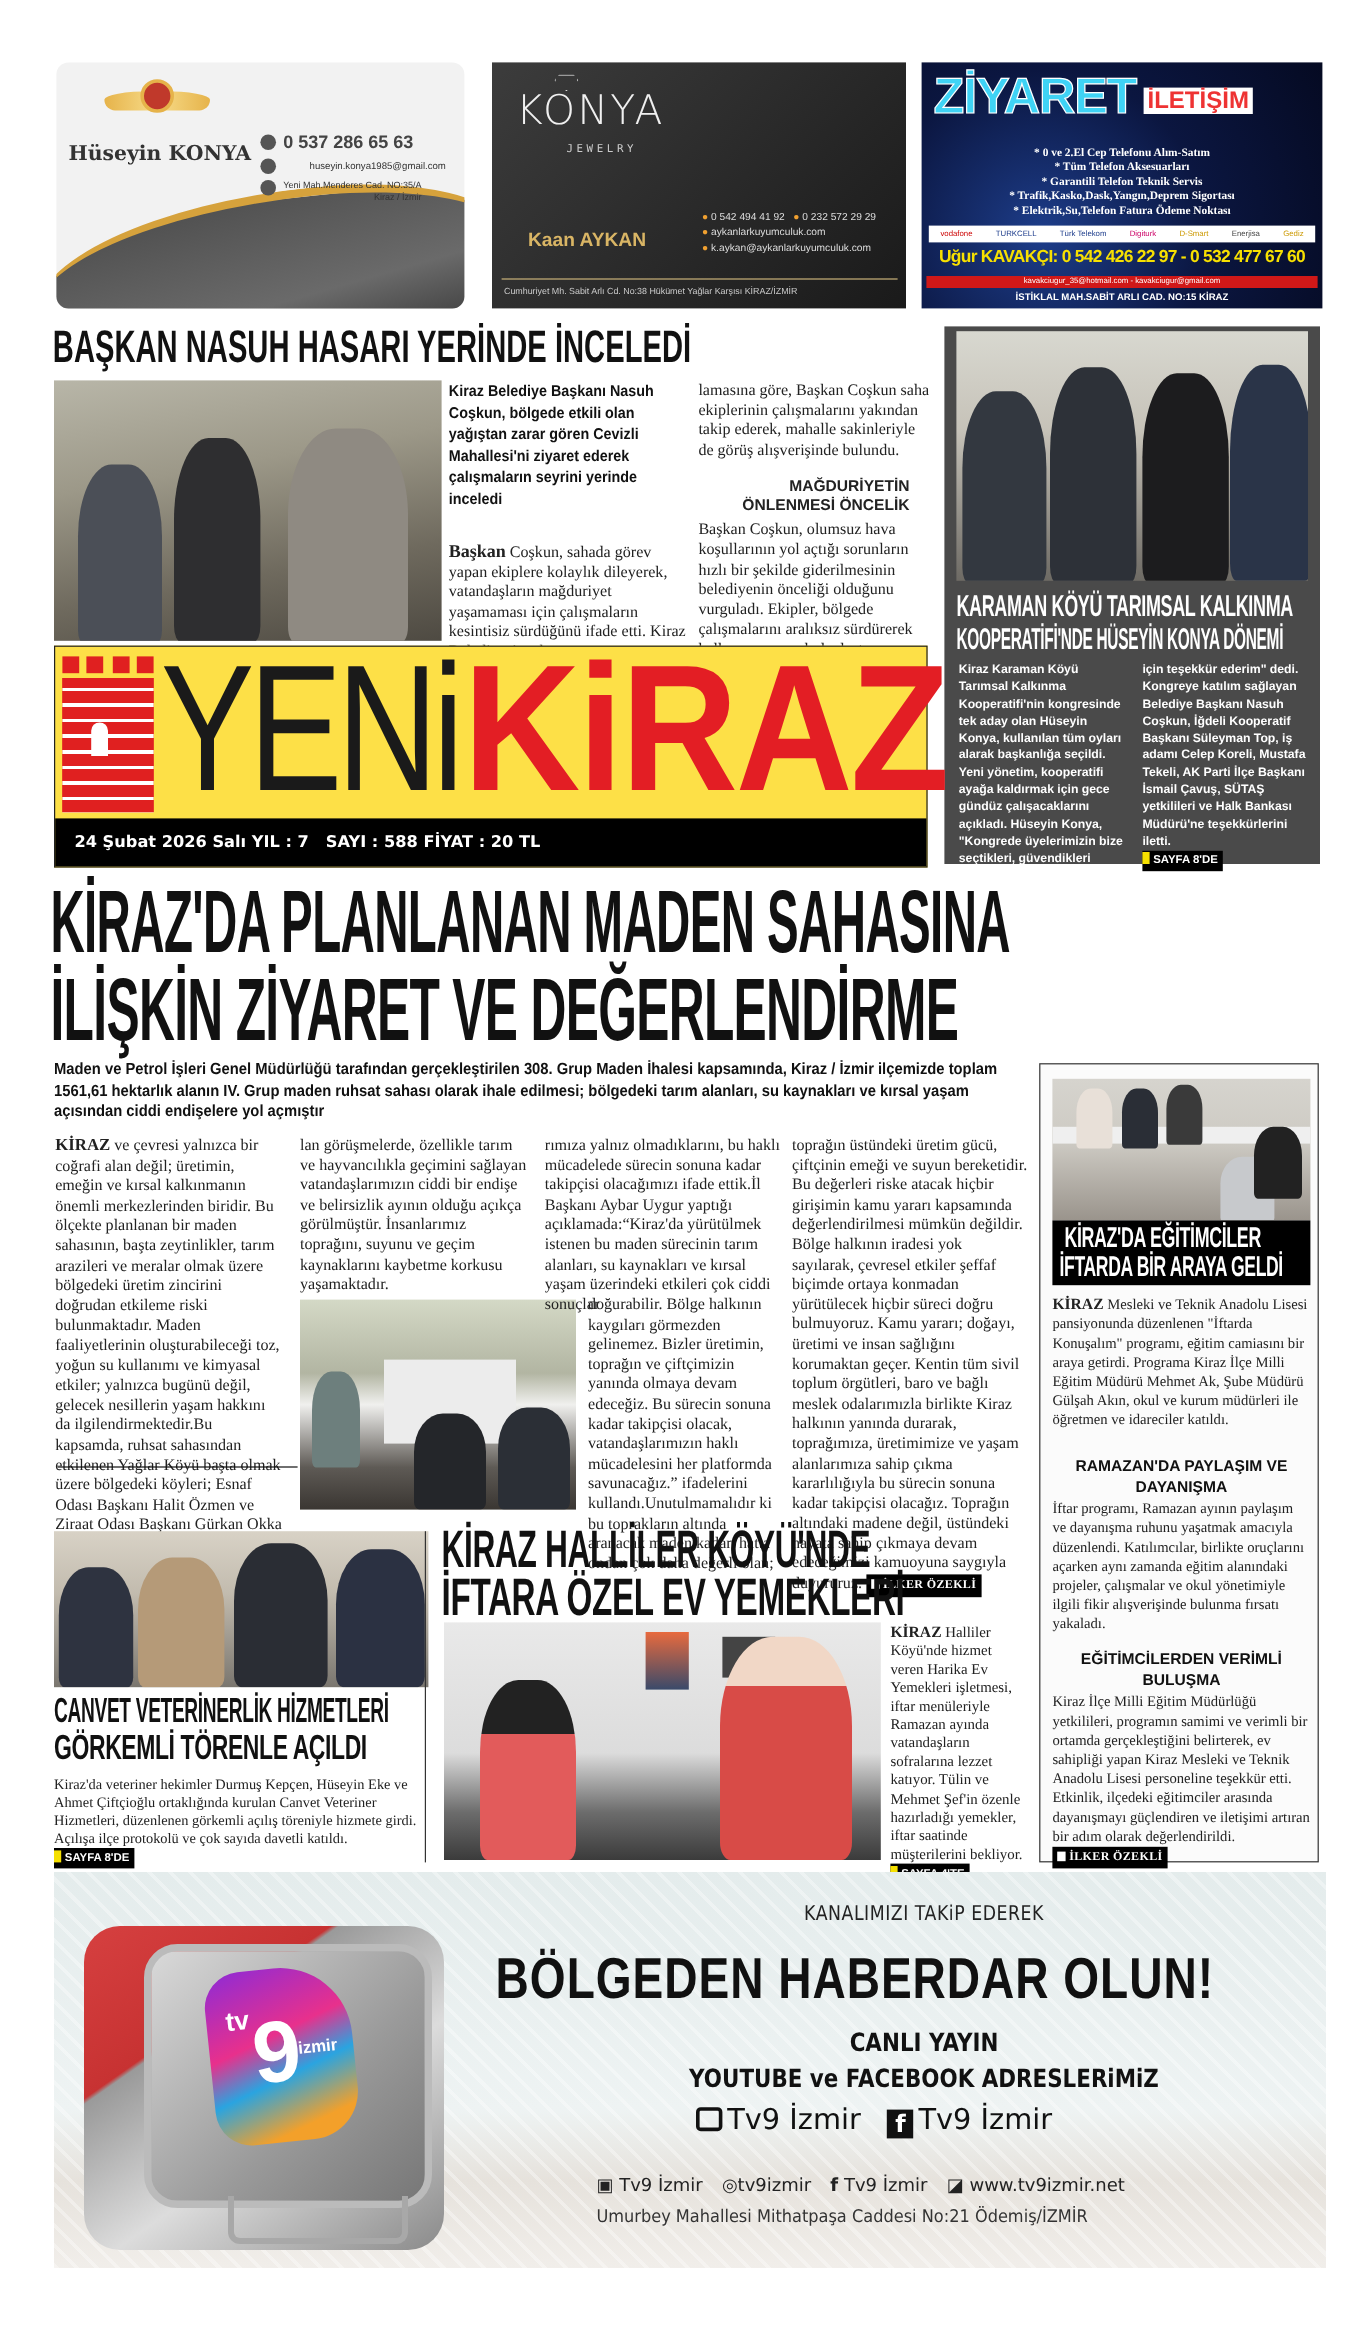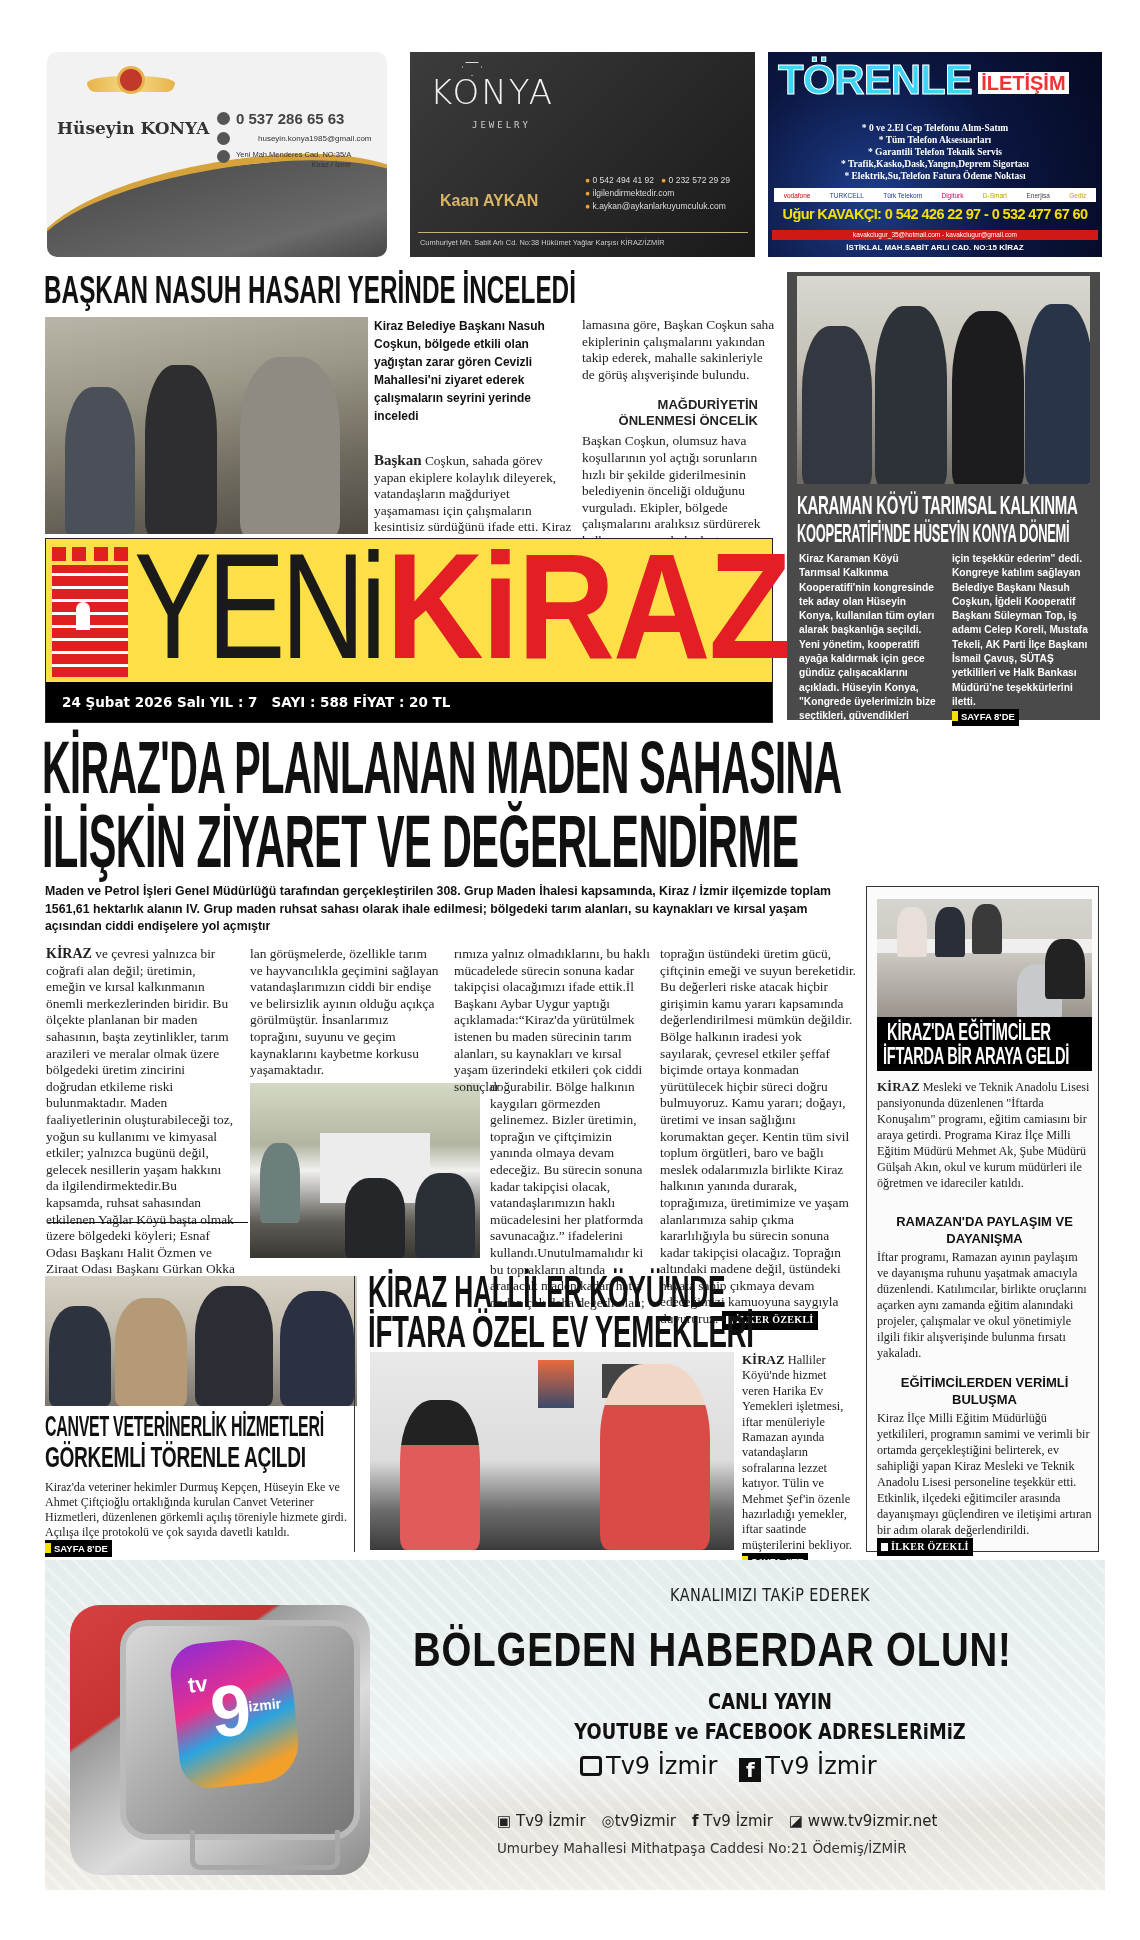--- a/index.html
+++ b/index.html
@@ -62,30 +62,30 @@
   </div>
 </div>
 
 <div id="ad-aykan" class="abs">
   <div class="abs" style="left:52px;top:10px;width:20px;height:14px;border:1.5px solid #ddd;clip-path:polygon(20% 0,80% 0,100% 35%,50% 100%,0 35%);"></div>
   <div class="abs" style="left:20px;top:20px;font-family:'DejaVu Sans',sans-serif;font-size:34px;font-weight:200;letter-spacing:2px;color:#f0f0f0;">KONYA</div>
   <div class="abs" style="left:62px;top:68px;font-family:'DejaVu Sans Mono',monospace;font-size:9px;letter-spacing:3px;color:#ccc;">JEWELRY</div>
   <div class="abs" style="left:30px;top:140px;font-family:'Liberation Sans',sans-serif;font-size:16px;font-weight:bold;color:#d9b565;">Kaan AYKAN</div>
   <div class="abs" style="left:175px;top:122px;font-family:'Liberation Sans',sans-serif;font-size:8.5px;line-height:13px;color:#ddd;">
     <div><span style="color:#f0a030;">●</span> <span>0 542 494 41 92</span> &nbsp; <span style="color:#f0a030;">●</span> <span>0 232 572 29 29</span></div>
-    <div><span style="color:#f0a030;">●</span> <span>ilgilendirmektedir.com</span></div>
+    <div><span style="color:#f0a030;">●</span> <span>aykanlarkuyumculuk.com</span></div>
     <div><span style="color:#f0a030;">●</span> <span>k.aykan@aykanlarkuyumculuk.com</span></div>
   </div>
   <div class="abs" style="left:8px;top:180px;width:330px;height:1px;background:#c9b27a;"></div>
   <div class="abs" style="left:10px;top:186px;font-family:'Liberation Sans',sans-serif;font-size:7.4px;color:#ccc;white-space:nowrap;">Cumhuriyet Mh. Sabit Arlı Cd. No:38 Hükümet Yağlar Karşısı KİRAZ/İZMİR</div>
 </div>
 
 <div id="ad-kavakci" class="abs">
   <div class="abs" style="left:10px;top:4px;white-space:nowrap;">
-    <span style="font-size:42px;font-weight:bold;color:#3fd3f5;-webkit-text-stroke:1px #fff;letter-spacing:-1px;">TÖRENLE</span>
+    <span style="font-size:42px;font-weight:bold;color:#3fd3f5;-webkit-text-stroke:1px #fff;letter-spacing:-1px;">ZİYARET</span>
     <span style="font-size:20px;font-weight:bold;color:#e33;background:#fff;padding:0 3px;margin-left:2px;vertical-align:4px;">İLETİŞİM</span>
   </div>
   <div class="abs" style="left:0;right:0;top:70px;font-size:9.5px;font-weight:bold;line-height:12px;font-family:Liberation Serif, serif;">
     <div>* 0 ve 2.El Cep Telefonu Alım-Satım</div>
     <div>* Tüm Telefon Aksesuarları</div>
     <div>* Garantili Telefon Teknik Servis</div>
     <div>* Trafik,Kasko,Dask,Yangın,Deprem Sigortası</div>
     <div>* Elektrik,Su,Telefon Fatura Ödeme Noktası</div>
   </div>
   <div class="abs" style="left:6px;right:6px;top:136px;height:14px;background:#fff;display:flex;justify-content:space-around;align-items:center;font-size:6.5px;color:#c00;">

